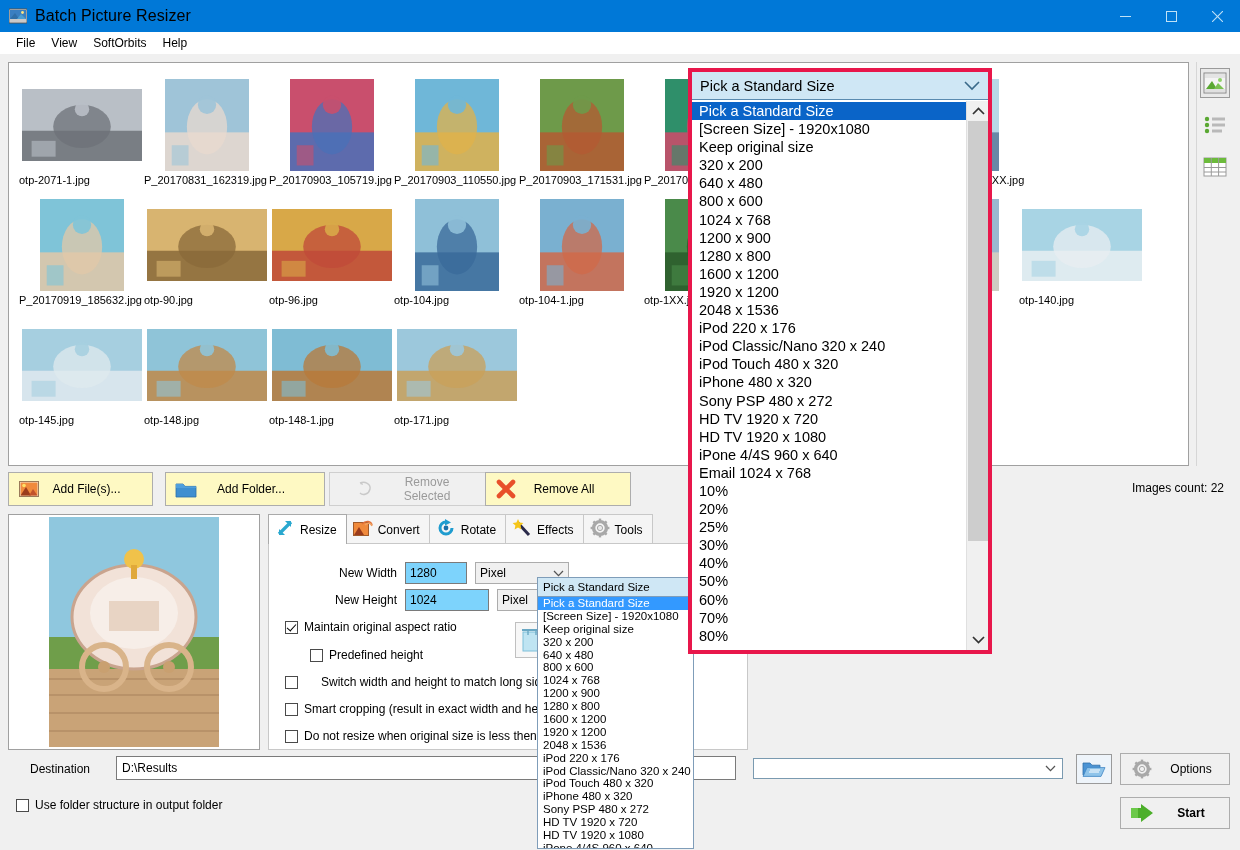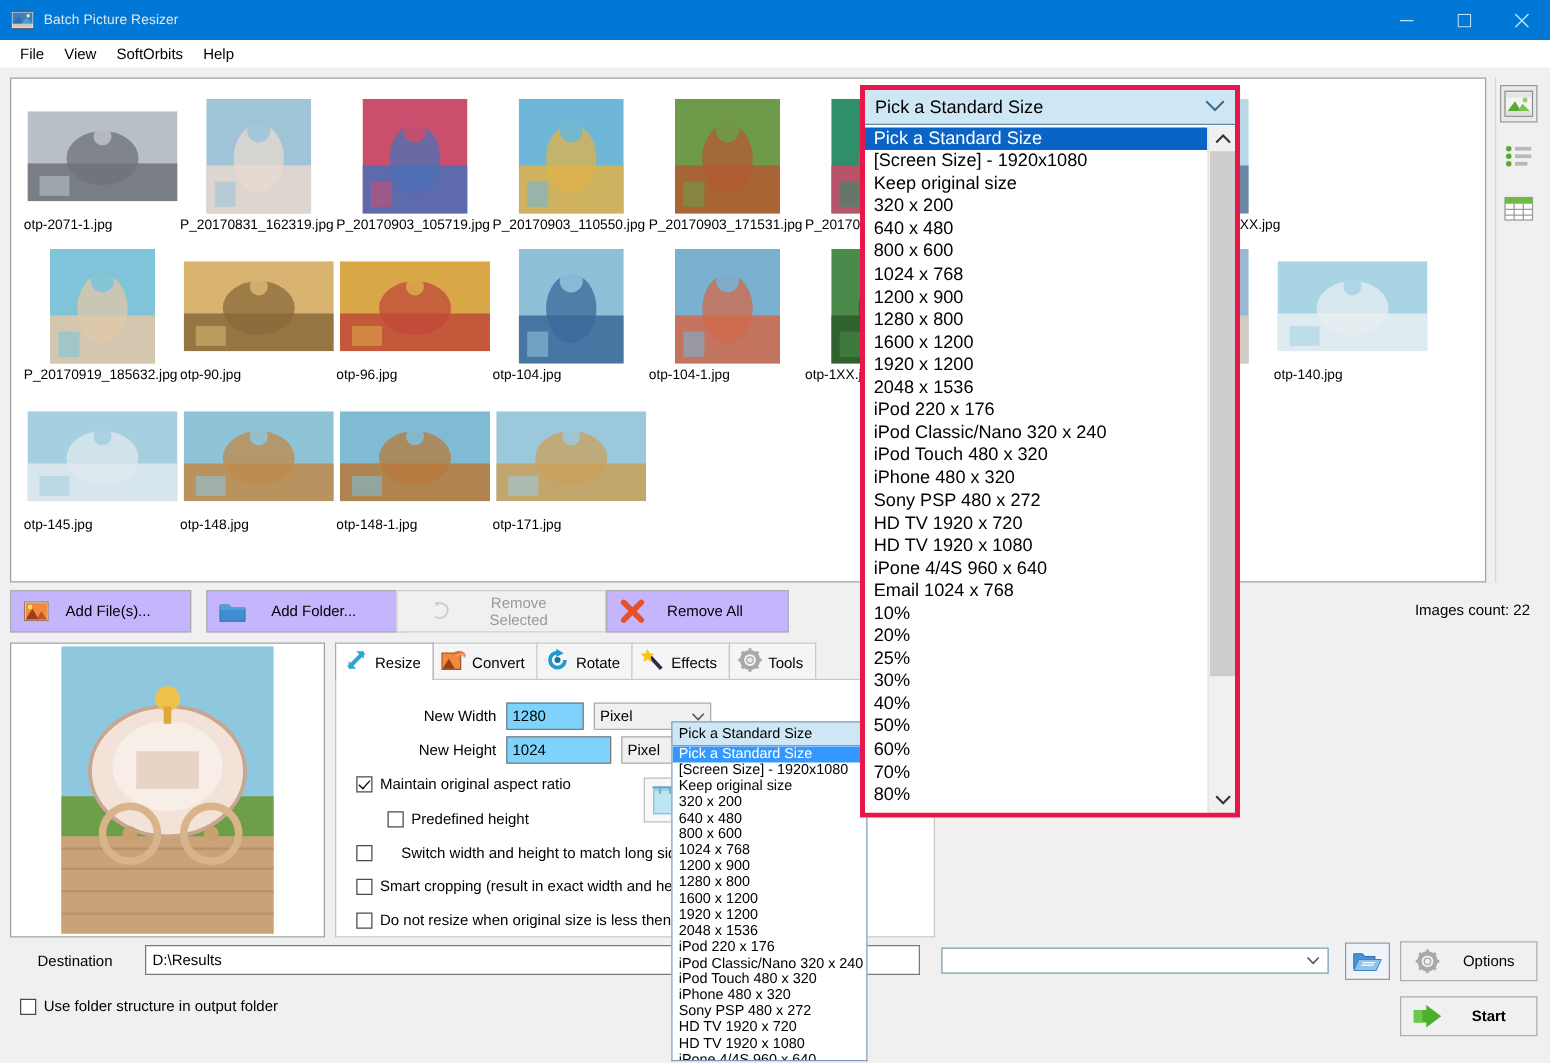--- a/index.html
+++ b/index.html
@@ -21,21 +21,21 @@
   .titlebar {
     position: absolute; left: 0; top: 0; width: 1240px; height: 32px;
     background: #0078d7;
     display: flex; align-items: center;
   }
   .tb-icon {
     width: 18px; height: 16px; margin-left: 9px; margin-right: 8px;
     position: relative; flex: 0 0 auto;
   }
   .tb-title {
-    color: #e5e5e5; font-size: 11px; letter-spacing: .1px;
+    color: #000000; font-size: 16px; letter-spacing: .1px;
   }
   .tb-spacer { flex: 1 1 auto; }
   .winbtn {
     width: 46px; height: 32px; display: flex; align-items: center; justify-content: center;
     color: #d6eaf8; font-size: 13px;
   }
   .winbtn svg { display: block; }
 
   
   .menubar {
@@ -87,21 +87,21 @@
   .railbtn {
     position: absolute; left: 3px; width: 30px; height: 30px;
     display: flex; align-items: center; justify-content: center;
   }
   .railbtn.sel { border: 1px solid #9a9a9a; background: #e9e9e9; }
 
   
   .btnstrip { position: absolute; left: 8px; top: 418px; width: 1224px; height: 40px; }
   .btn {
     position: absolute; top: 0; height: 34px;
-    background: #c4b5fd; border: 1px solid #adadad;
+    background: #fef9c3; border: 1px solid #adadad;
     display: flex; align-items: center; font-size: 12px; color: #000;
   }
   .btn .bico { width: 40px; display: flex; align-items: center; justify-content: center; flex: 0 0 auto; }
   .btn .blab { flex: 1 1 auto; text-align: center; padding-right: 28px; }
   .btn.disabled { color: #9a9a9a; background: #f0f0f0; border-color: #cfcfcf; }
   .imgcount { position: absolute; right: 8px; top: 9px; font-size: 12px; color: #000; }
 
   
   .lower { position: absolute; left: 8px; top: 456px; width: 1224px; height: 240px; }
   .preview {
@@ -583,21 +583,21 @@
       </div>
       <div class="btn" style="left:157px; width:160px;">
         <span class="bico">
           <svg width="22" height="17" viewBox="0 0 22 17">
             <path d="M1 3 L8 3 L10 5.4 L21 5.4 L21 16 L1 16 Z" fill="#3f8fd0" stroke="#2b6ea8" stroke-width="0.8"></path>
             <path d="M1 3 L8 3 L10 5.4 L21 5.4 L21 7 L1 7 Z" fill="#4f9fdd"></path>
           </svg>
         </span>
         <span class="blab">Add Folder...</span>
       </div>
-      <div class="btn disabled" style="left:309px; width:168px;padding-left:16px;">
+      <div class="btn disabled" style="left:321px; width:168px;padding-left:16px;">
         <span class="bico">
           <svg width="20" height="18" viewBox="0 0 20 18">
             <path d="M4 3 C9 1, 15 4, 14 9 C13 14, 7 16, 4 13" fill="none" stroke="#c9c9c9" stroke-width="1.4"></path>
             <path d="M6 2 L4 4 L7 5 Z" fill="#c9c9c9"></path>
           </svg>
         </span>
         <span class="blab">Remove Selected</span>
       </div>
       <div class="btn" style="left:477px; width:146px;">
         <span class="bico">

